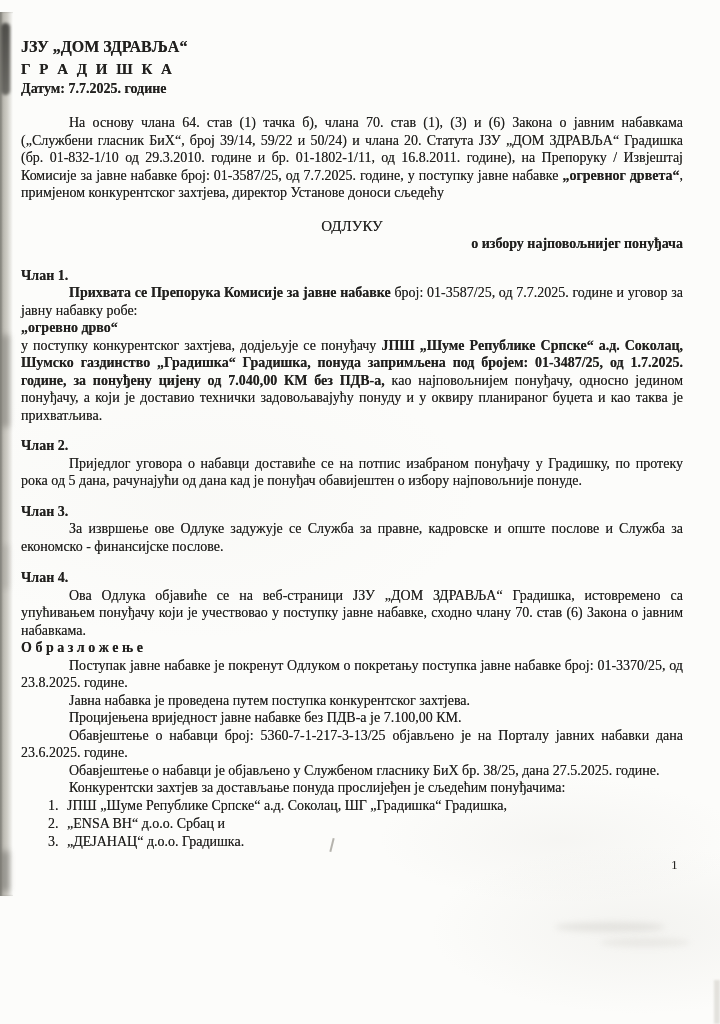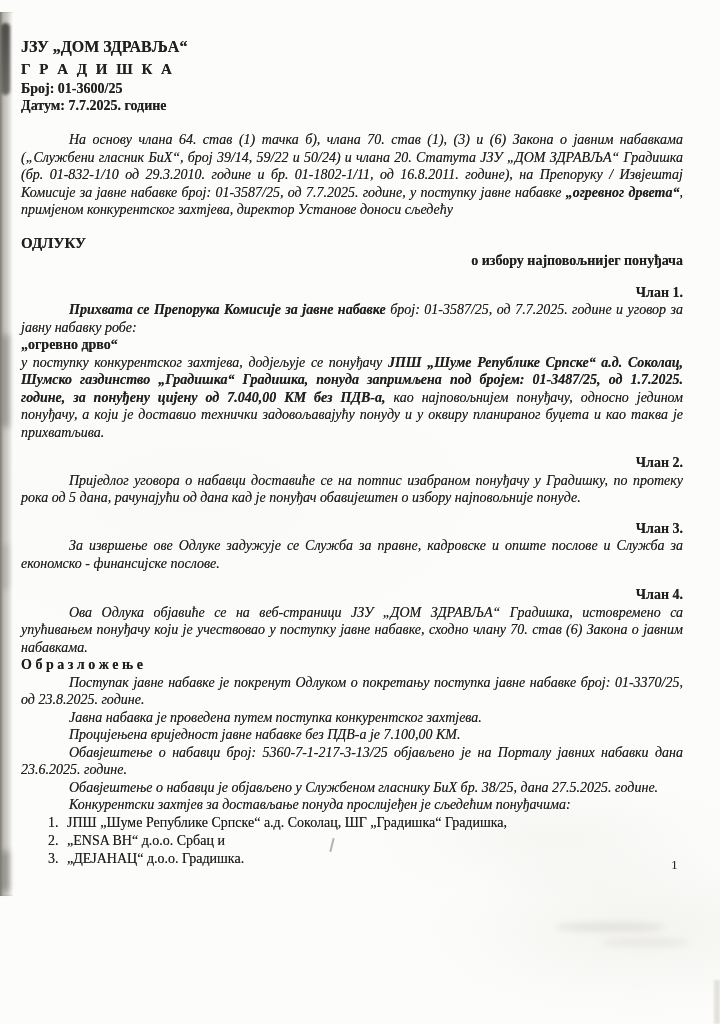--- a/index.html
+++ b/index.html
@@ -16,32 +16,32 @@
     color:#21201e;
   }
   .content {
     position:absolute; left:21px; top:36px; width:662px;
     text-shadow:0 0 0.4px rgba(33,32,30,0.65);
   }
   .org-name  { font-size:16px; font-weight:bold; line-height:22px; }
   .org-city  { font-size:15px; font-weight:bold; letter-spacing:2.5px; line-height:22px; }
   .org-meta  { font-size:14px; font-weight:bold; line-height:17px; }
 
-  p { margin:0; font-size:14px; line-height:17.5px; text-align:justify;font-style:italic; }
+  p { margin:0; font-size:14px; line-height:17.5px; text-align:justify; }
   .indent { text-indent:48px; }
   b, .b { font-weight:bold; }
 
   .mt-preamble { margin-top:17px; }
   .mt-title    { margin-top:15px; }
   .mt-head1    { margin-top:14px; }
   .mt-head     { margin-top:13px; }
 
-  .decision-title    { font-size:15px; font-weight:bold; line-height:18px; }
+  .decision-title    { font-size:15px; font-weight:normal; text-align:center; line-height:18px; }
   .decision-subtitle { font-size:14px; font-weight:bold; text-align:right; line-height:18px; }
-  .clause-head { font-size:14px; font-weight:bold; text-align:right; line-height:17.5px; }
+  .clause-head { font-size:14px; font-weight:bold; text-align:left; line-height:17.5px; }
   .center-bold { font-size:14px; font-weight:bold; line-height:17.5px; }
 
   .bidders { margin:0; padding:0; list-style:none; }
   .bidder  { display:flex; font-size:14px; line-height:18px; margin-left:27px; text-align:left; }
   .bidder .num { flex:0 0 19px; }
 
   .page-number { position:absolute; left:671px; top:857px; font-size:13.5px; color:#262522; }
 
   
   .edge-strip {
@@ -72,21 +72,20 @@
 <div class="edge-smudge-c"></div>
 <div class="tick-mark"></div>
 <div class="smudge-br1"></div>
 <div class="smudge-br2"></div>
 <div class="edge-right"></div>
 
 <div class="content">
 
   <div class="org-name">ЈЗУ „ДОМ ЗДРАВЉА“</div>
   <div class="org-city">Г Р А Д И Ш К А</div>
-  <div class="org-meta">Број: 01-3600/25</div>
   <div class="org-meta">Датум: 7.7.2025. године</div>
 
   <p class="indent mt-preamble"><span>На основу члана 64. став (1) тачка б), члана 70. став (1), (3) и (6) Закона о јавним набавкама („Службени гласник БиХ“, број 39/14, 59/22 и 50/24) и члана 20. Статута ЈЗУ „ДОМ ЗДРАВЉА“ Градишка (бр. 01-832-1/10 од 29.3.2010. године и бр. 01-1802-1/11, од 16.8.2011. године), на Препоруку / Извјештај Комисије за јавне набавке број: 01-3587/25, од 7.7.2025. године, у поступку јавне набавке </span><b>„огревног дрвета“</b><span>, примјеном конкурентског захтјева, директор Установе доноси сљедећу</span></p>
 
   <div class="decision-title mt-title">ОДЛУКУ</div>
   <div class="decision-subtitle">о избору најповољнијег понуђача</div>
 
   <div class="clause-head mt-head1">Члан 1.</div>
   <p class="indent"><b>Прихвата се Препорука Комисије за јавне набавке </b><span>број: 01-3587/25, од 7.7.2025. године и уговор за јавну набавку робе:</span></p>
   <div class="center-bold">„огревно дрво“</div>

